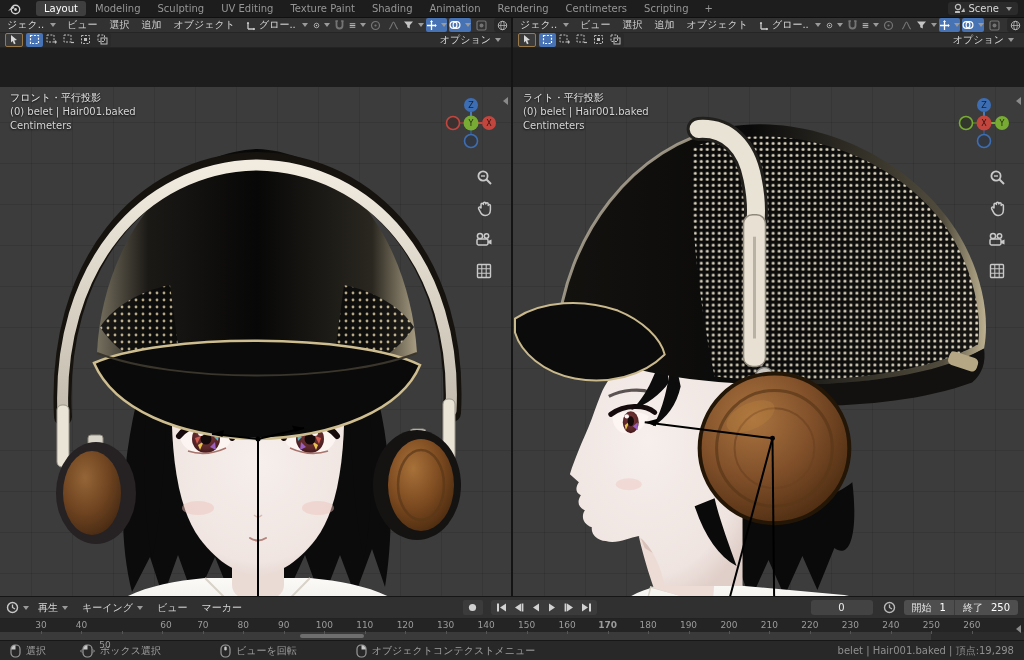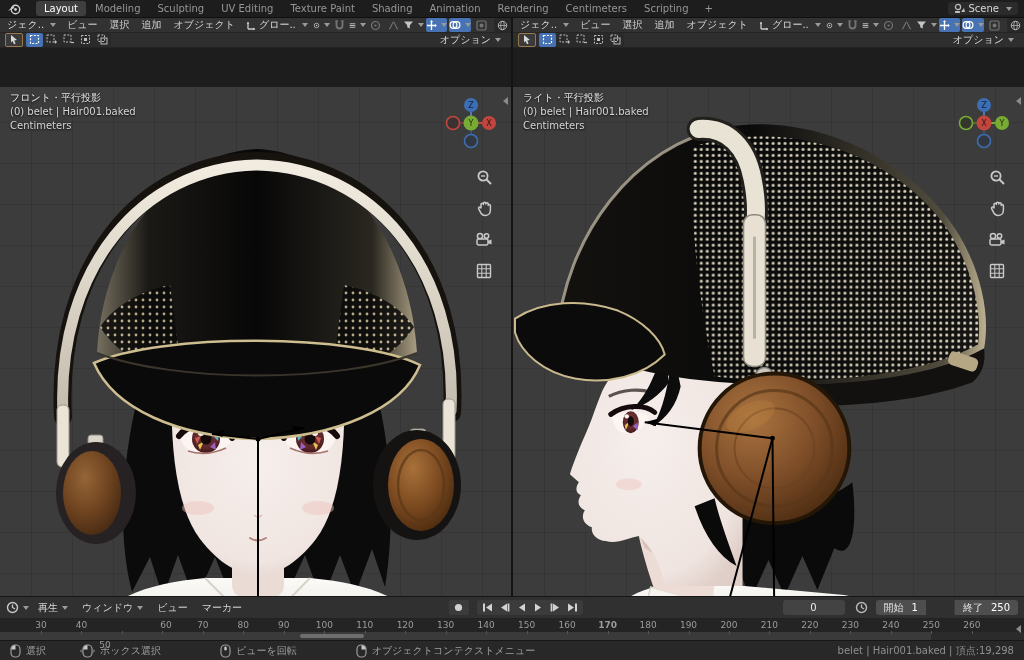--- a/index.html
+++ b/index.html
@@ -80,21 +80,21 @@
   .tl-header { height:22px; background:#303030; display:flex; align-items:center;
                padding:0 6px; gap:2px; border-bottom:1px solid #222; }
   .tl-header .menu-item { color:#d5d5d5; }
   .tl-spacer { flex:1; }
   .rec-btn { width:20px; height:15px; background:#3b3b3b; border-radius:2px;
              display:flex; align-items:center; justify-content:center; margin-right:6px; }
   .playback { display:inline-flex; background:#3b3b3b; border-radius:3px; padding:0 2px; }
   .pb-btn { width:17px; height:15px; display:flex; align-items:center; justify-content:center; }
   .frame-field { width:62px; height:15px; background:#434343; border-radius:3px; color:#ececec;
                  display:flex; align-items:center; justify-content:center; margin-right:8px; }
-  .range-group { display:inline-flex; border-radius:3px; overflow:hidden; margin-left:6px;gap:28px; }
+  .range-group { display:inline-flex; border-radius:3px; overflow:hidden; margin-left:6px; }
   .range-seg { height:15px; background:#4e4e4e; display:flex; align-items:center; gap:8px;
                padding:0 8px; color:#e6e6e6; }
   .range-seg + .range-seg { border-left:1px solid #3c3c3c; }
   .range-seg .val { color:#fff; }
 
   .tl-ruler { position:relative; height:21px; background:#242424; }
   .tick { position:absolute; top:1px; transform:translateX(-50%); color:#9b9b9b; font-size:9px; }
   .tick-mark { position:absolute; top:12px; width:1px; height:3px; background:#555; }
   .tl-channel { position:absolute; left:0; bottom:0; height:8px; width:100%; background:#2b2b2b; }
   .tl-inrange { position:absolute; left:0; bottom:0; height:8px; width:931px; background:#3a3a3a; }
@@ -725,21 +725,21 @@
   <div class="timeline">
     <div class="tl-header">
       <span class="ibtn drop">
           <svg width="13" height="13" viewBox="0 0 13 13">
             <circle cx="6.5" cy="6.5" r="5" fill="none" stroke="#c8c8c8" stroke-width="1.4"></circle>
             <path d="M6.5 3.5 V6.5 L9 8" stroke="#c8c8c8" stroke-width="1.3" fill="none"></path>
           </svg>
         </span>
       <nav class="menus">
           <span class="menu-item drop">再生</span>
-          <span class="menu-item drop">ウィンドウ</span>
+          <span class="menu-item drop">キーイング</span>
           <span class="menu-item">ビュー</span>
           <span class="menu-item">マーカー</span>
         </nav>
       <span class="tl-spacer"></span>
       <span class="rec-btn">
           <svg width="9" height="9" viewBox="0 0 9 9">
             <circle cx="4.5" cy="4.5" r="3.6" fill="#d2d2d2"></circle>
           </svg>
         </span>
       <span class="playback">

